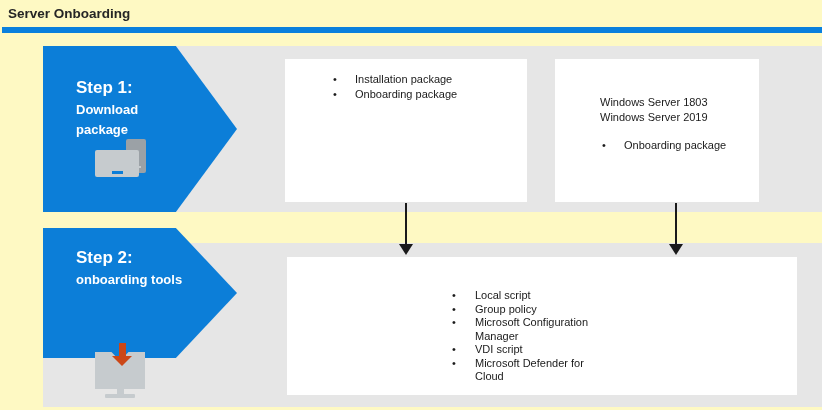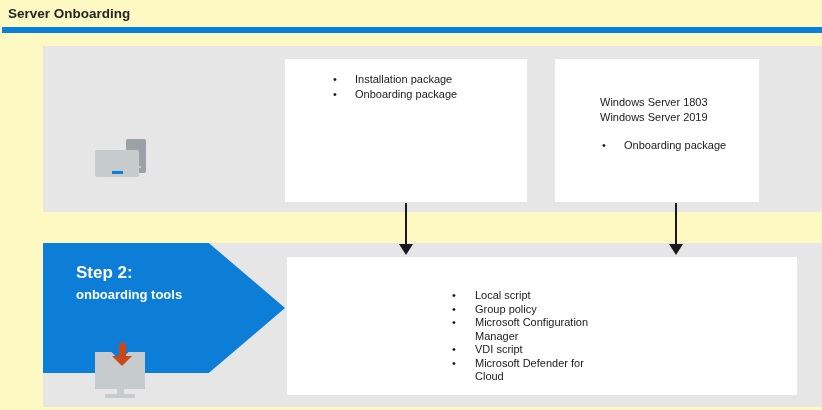--- a/index.html
+++ b/index.html
@@ -15,21 +15,21 @@
   .page-title{position:absolute;left:8px;top:6px;font-size:13.5px;font-weight:700;color:var(--title_dark);}
   .top-rule{position:absolute;left:2px;top:27px;width:820px;height:6px;background:var(--rule_blue);}
 
   .band{position:absolute;left:43px;width:779px;background:var(--panel_gray);}
   .band1{top:46px;height:166px;}
   .band2{top:243px;height:164px;}
 
   .chev{position:absolute;left:43px;width:194px;background:var(--accent_blue);color:#fff;
         clip-path:polygon(0 0,68.5% 0,100% 50%,68.5% 100%,0 100%);}
   .chev1{top:46px;height:166px;}
-  .chev2{top:243px;height:130px;padding-left:48px;}
+  .chev2{top:228px;height:130px;}
   .chev-text{position:absolute;left:33px;right:50px;}
   .chev1 .chev-text{top:30px;}
   .chev2 .chev-text{top:18px;}
   .step-label{font-size:17px;font-weight:700;line-height:24px;}
   .step-line{font-size:13px;font-weight:700;line-height:20px;}
 
   .wbox{position:absolute;background:var(--box_white);}
   .box1{left:285px;top:59px;width:242px;height:143px;}
   .box2{left:555px;top:59px;width:204px;height:143px;}
   .box3{left:287px;top:257px;width:510px;height:138px;}
@@ -76,20 +76,26 @@
 <body>
 
 <div id="screen">
 
   <div class="page-title">Server Onboarding</div>
   <div class="top-rule"></div>
 
   <div class="band band1"></div>
   <div class="band band2"></div>
 
+  <div class="chev chev1">
+    <div class="chev-text">
+      <div class="step-label">Step 1:</div>
+      <div class="step-line">Download package</div>
+    </div>
+  </div>
 
   <div>
     <div class="phone">
       <div class="phone-dash"></div>
     </div>
     <div class="tablet">
       <div class="tablet-dash"></div>
     </div>
   </div>
 

